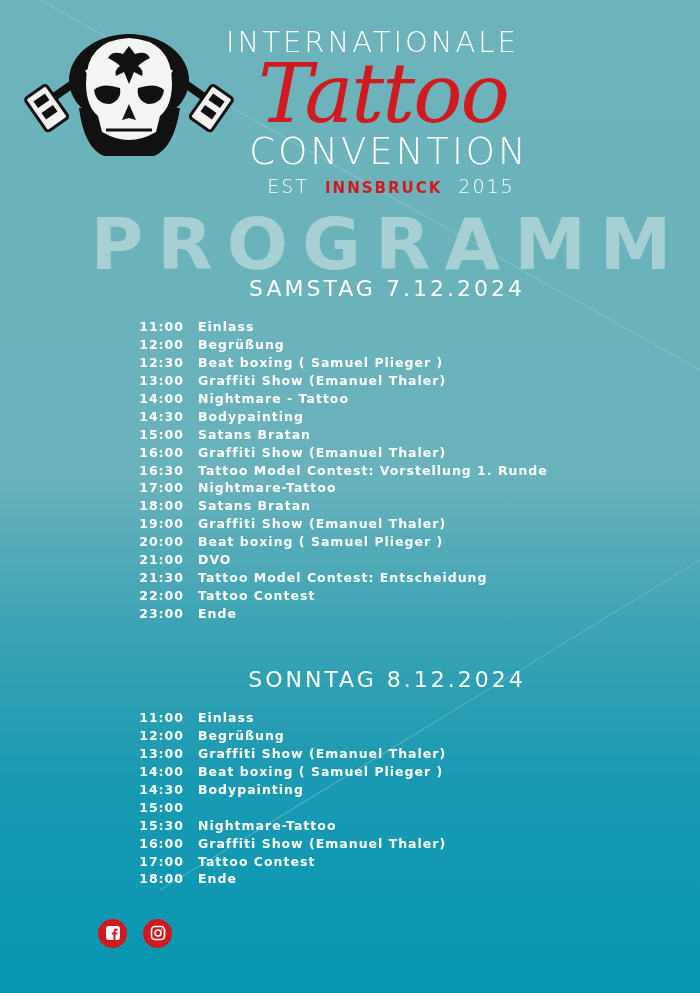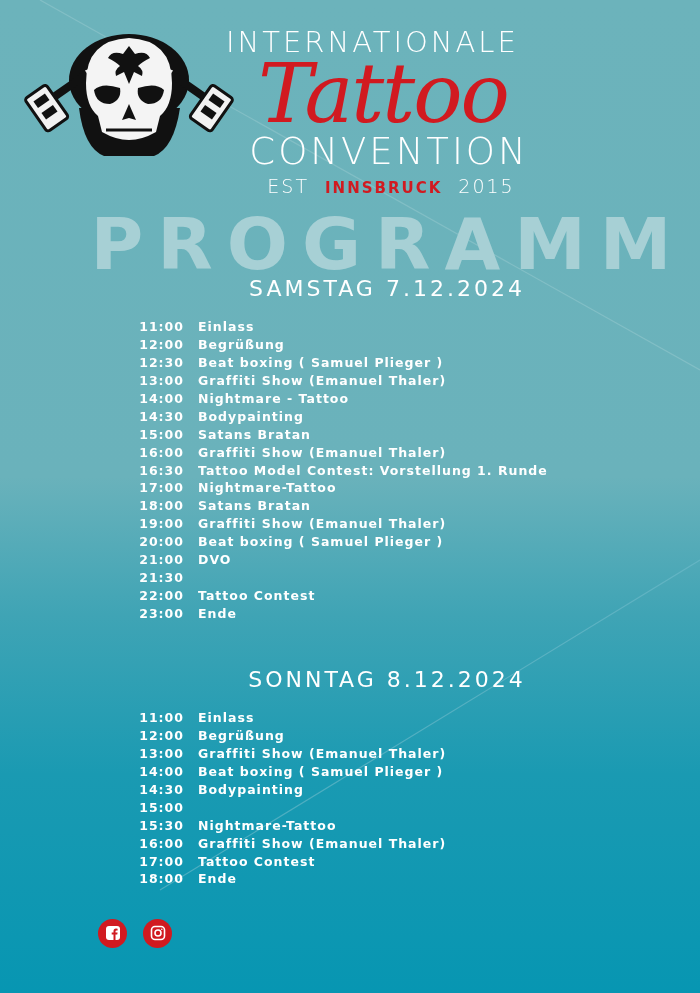--- a/index.html
+++ b/index.html
@@ -155,20 +155,21 @@
     <div class="row">
         <span class="time">20:00</span>
         <span class="event">Beat boxing ( Samuel Plieger )</span>
       </div>
     <div class="row">
         <span class="time">21:00</span>
         <span class="event">DVO</span>
       </div>
     <div class="row">
         <span class="time">21:30</span>
+        <span class="event">Tattoo Model Contest: Entscheidung</span>
       </div>
     <div class="row">
         <span class="time">22:00</span>
         <span class="event">Tattoo Contest</span>
       </div>
     <div class="row">
         <span class="time">23:00</span>
         <span class="event">Ende</span>
       </div>
   </div>

